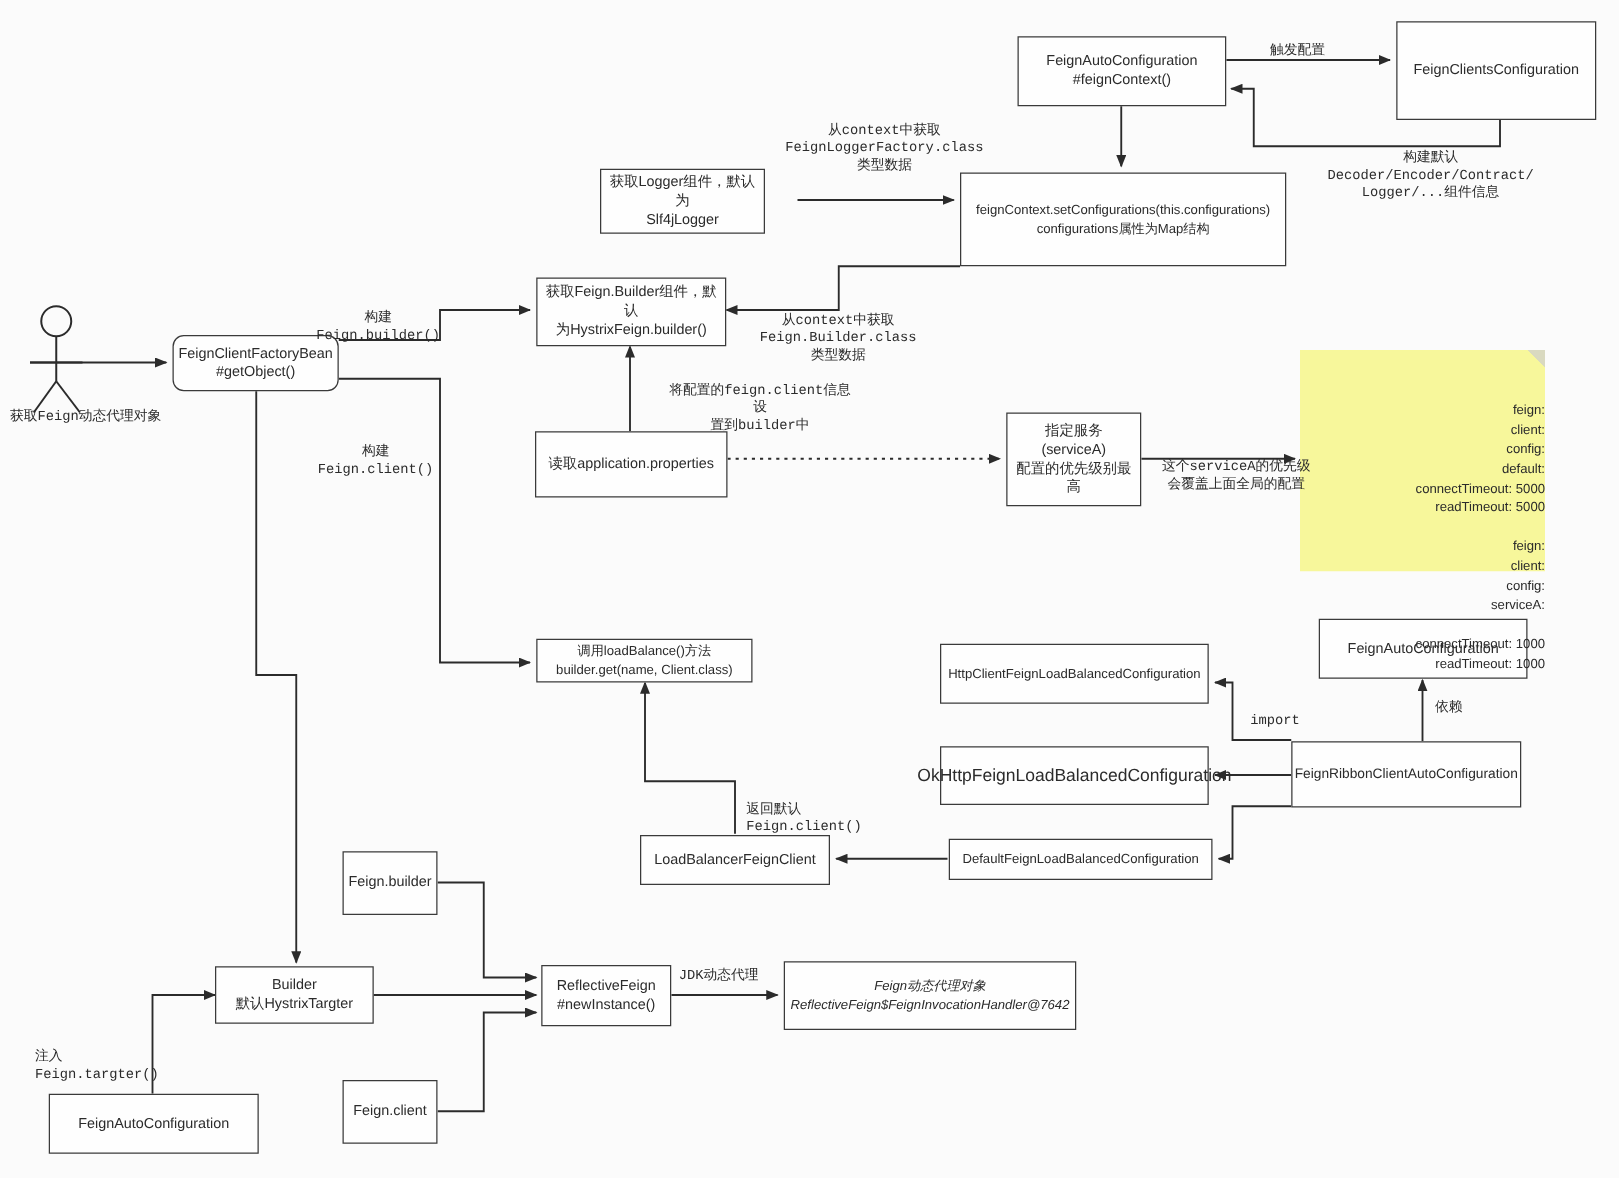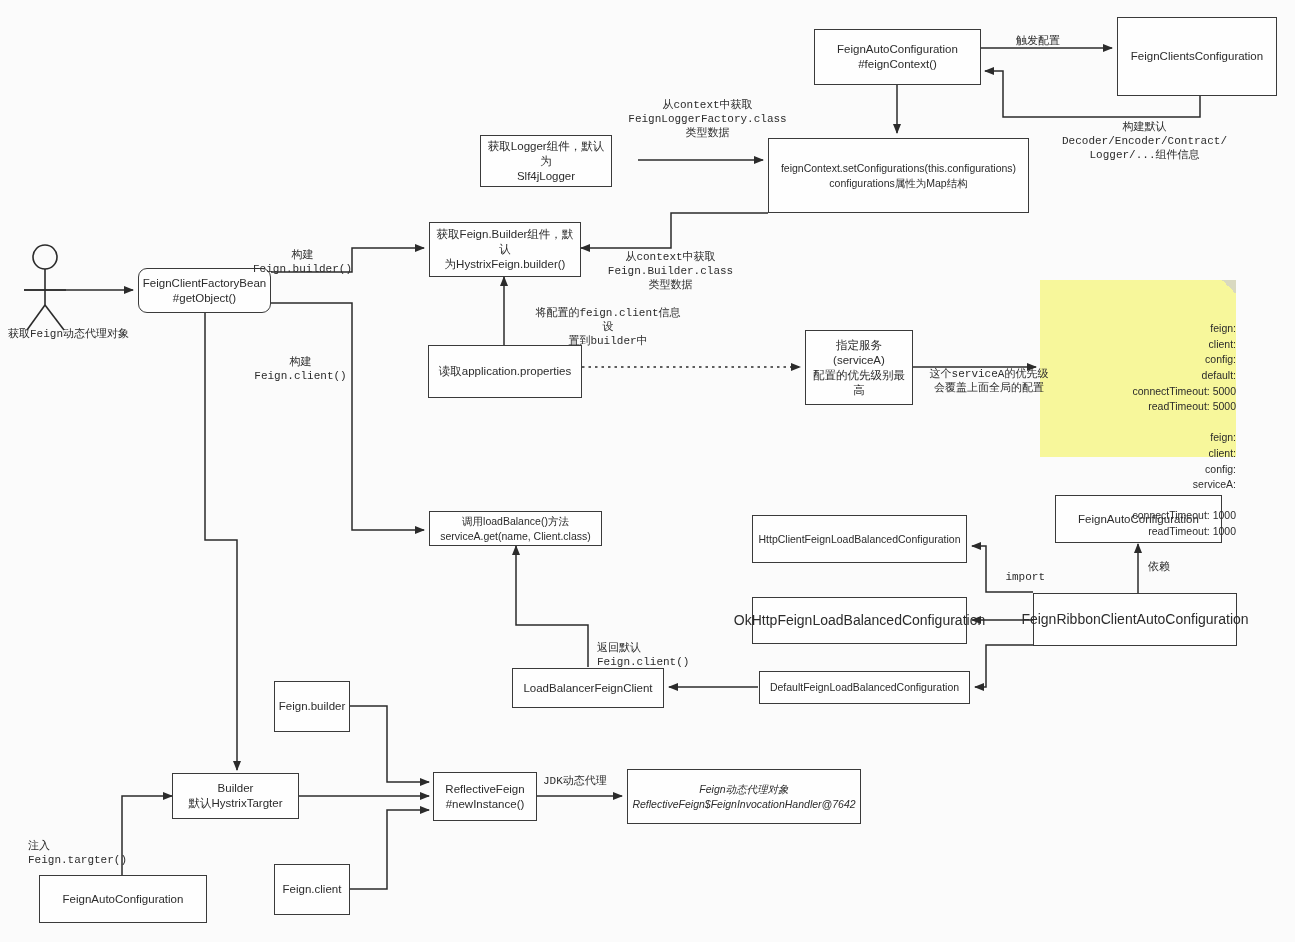--- a/index.html
+++ b/index.html
@@ -150,33 +150,33 @@
 
   <div class="node" style="left:428px;top:345px;width:154px;height:53px;">读取application.properties</div>
 
   <div class="node" style="left:429px;top:222px;width:152px;height:55px;">获取Feign.Builder组件，默认
 为HystrixFeign.builder()</div>
 
   <div class="node" style="left:805px;top:330px;width:108px;height:75px;">指定服务(serviceA)
 配置的优先级别最高</div>
 
   <div class="node" style="left:429px;top:511px;width:173px;height:35px;font-size:10.5px;">调用loadBalance()方法
-serviceA.get(name, Client.class)</div>
+builder.get(name, Client.class)</div>
 
   <div class="node" style="left:752px;top:515px;width:215px;height:48px;font-size:10.5px;">HttpClientFeignLoadBalancedConfiguration</div>
 
   <div class="node" style="left:752px;top:597px;width:215px;height:47px;font-size:14px;">OkHttpFeignLoadBalancedConfiguration</div>
 
   <div class="node" style="left:759px;top:671px;width:211px;height:33px;font-size:10.5px;">DefaultFeignLoadBalancedConfiguration</div>
 
   <div class="node" style="left:512px;top:668px;width:152px;height:40px;">LoadBalancerFeignClient</div>
 
   <div class="node" style="left:1055px;top:495px;width:167px;height:48px;">FeignAutoConfiguration</div>
 
-  <div class="node" style="left:1033px;top:593px;width:204px;height:53px;font-size:14px;">FeignRibbonClientAutoConfiguration</div>
+  <div class="node" style="left:1033px;top:593px;width:184px;height:53px;font-size:11px;">FeignRibbonClientAutoConfiguration</div>
 
   <div class="node" style="left:274px;top:681px;width:76px;height:51px;">Feign.builder</div>
 
   <div class="node" style="left:274px;top:864px;width:76px;height:51px;">Feign.client</div>
 
   <div class="node" style="left:172px;top:773px;width:127px;height:46px;">Builder
 默认HystrixTargter</div>
 
   <div class="node" style="left:433px;top:772px;width:104px;height:49px;">ReflectiveFeign
 #newInstance()</div>
@@ -221,21 +221,21 @@
   <div class="label" style="left:250px;top:248px;width:105px;">构建Feign.builder()</div>
 
   <div class="label" style="left:248px;top:311px;width:105px;margin-top:44px;">构建Feign.client()</div>
 
   <div class="label" style="left:532px;top:306px;width:152px;">将配置的feign.client信息设
 置到builder中</div>
 
   <div class="label" style="left:924px;top:367px;width:130px;">这个serviceA的优先级
 会覆盖上面全局的配置</div>
 
-  <div class="label" style="left:995px;top:570px;width:50px;text-align:right;">import</div>
+  <div class="label" style="left:995px;top:570px;width:50px;text-align:center;">import</div>
 
   <div class="label" style="left:1148px;top:560px;width:40px;text-align:left;">依赖</div>
 
   <div class="label" style="left:581px;top:641px;width:130px;text-align:left;margin-left:16px;">返回默认Feign.client()</div>
 
   <div class="label" style="left:543px;top:774px;width:80px;text-align:left;">JDK动态代理</div>
 
   <div class="label" style="left:28px;top:839px;width:110px;text-align:left;">注入Feign.targter()</div>
 
   <div class="label" style="left:-14px;top:327px;width:165px;">获取Feign动态代理对象</div>

